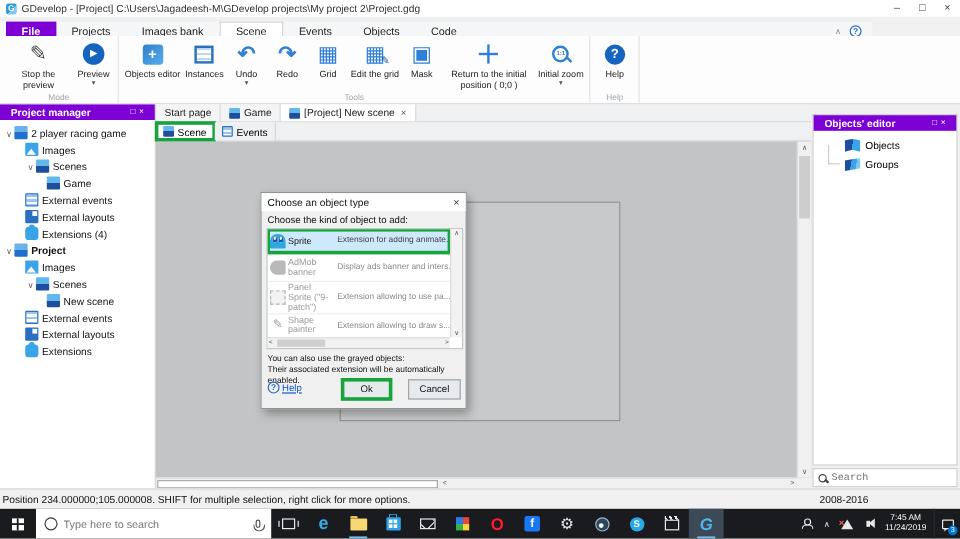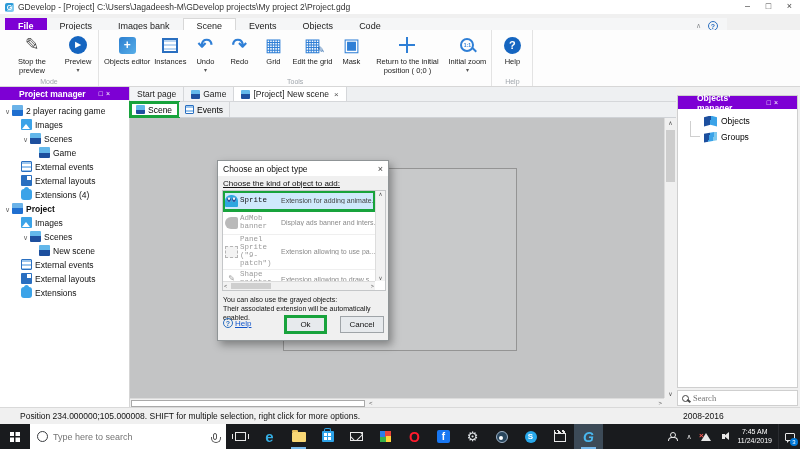--- a/index.html
+++ b/index.html
@@ -61,21 +61,21 @@
   .ic-cross::after { left:0; top:7px; width:16px; height:2px; }
   .ic-zoom { position:relative; width:14px; height:14px; border:2px solid #2f7fd6; border-radius:50%;
              font-size:5px; color:#2f7fd6; font-weight:bold; text-align:center; line-height:10px; }
   .ic-zoom::after { content:""; position:absolute; width:5px; height:2px; background:#2f7fd6;
                     right:-5px; bottom:-1px; transform:rotate(45deg); }
   .ic-helpbig { width:17px; height:17px; border-radius:50%; background:#1565c0; color:#fff;
                 font-size:11px; font-weight:bold; text-align:center; line-height:17px; }
 
   
   .panel-header { height:13px; background:#7d00d4; color:#fff; font-size:8.5px; font-weight:bold;
-                  display:flex; align-items:center; padding:0 19px; }
+                  display:flex; align-items:center; padding:0 9px; }
   .panel-header .ph-btns { margin-left:auto; display:flex; gap:3px; font-size:7px; font-weight:normal; }
 
   .leftpanel { position:absolute; left:0; top:87px; width:130px; height:320px; background:#fff;
                border-right:1px solid #d5d5d5; display:flex; flex-direction:column; }
   .tree { padding-top:2px; font-size:8.5px; color:#111; overflow:hidden; }
   .trow { display:flex; align-items:flex-end; height:14px; white-space:nowrap; }
   .trow .caret { width:9px; text-align:center; font-size:7px; color:#666; flex:0 0 9px; }
   .ti { width:11px; height:11px; flex:0 0 11px; margin-right:3px; border-radius:1px; }
   .lv0 { padding-left:3px; } .lv1 { padding-left:21px; } .lv2 { padding-left:39px; }
   .bold { font-weight:bold; }
@@ -128,37 +128,37 @@
                 border-left:1px solid #cfcfcf; border-bottom:1px solid #cfcfcf; }
   .oi-book { width:13px; height:11px; margin-right:4px; background:linear-gradient(100deg,#1d4f9e 48%,#3ba3e8 48%);
              clip-path:polygon(0 15%,50% 0,100% 15%,100% 100%,50% 85%,0 100%); }
   .oi-books { width:13px; height:11px; margin-right:4px; background:
               linear-gradient(100deg,#1d4f9e 40%,#3ba3e8 40% 70%,#7ec9ee 70%); clip-path:polygon(0 20%,100% 0,100% 80%,0 100%); }
   .search-row { position:absolute; left:677px; top:390px; width:121px; height:16px; background:#fff;
                 border:1px solid #cfcfcf; display:flex; align-items:center; padding:0 4px; gap:4px; }
   .mag { position:relative; width:7px; height:7px; border:1.5px solid #444; border-radius:50%; flex:0 0 7px; }
   .mag::after { content:""; position:absolute; width:4px; height:1.5px; background:#444; right:-3px;
                 bottom:-1px; transform:rotate(40deg); }
-  .search-row input { border:none; outline:none; flex:1; font-size:8.5px; font-family:Liberation Serif, serif;
+  .search-row input { border:none; outline:none; flex:1; font-size:8.5px; font-family:Liberation Mono, monospace;
                       color:#222; min-width:0; background:transparent; }
 
   
   .dialog { position:absolute; left:217px; top:160px; width:172px; height:181px; background:#f0f0f0;
             border:1px solid #8f9496; box-shadow:3px 4px 8px rgba(0,0,0,.35); z-index:5; }
   .dlg-title { height:15px; background:#fff; display:flex; align-items:center; padding:0 5px;
                font-size:8.5px; color:#111; }
   .dlg-title .close { margin-left:auto; font-size:9px; color:#444; }
-  .dlg-prompt { font-size:8px; padding:3px 5px 2px; color:#111;text-decoration:underline; }
+  .dlg-prompt { font-size:8px; padding:3px 5px 2px; color:#111; }
   .dlg-list { position:absolute; left:4px; top:29px; width:164px; height:101px; background:#fff;
               border:1px solid #c4c6c8; }
   .dlg-rows { position:absolute; left:0; top:0; right:10px; bottom:9px; overflow:hidden; }
   .drow { display:flex; align-items:center; border-bottom:1px solid #efefef; min-height:20px; }
   .drow.two { min-height:24px; }
   .drow .dname { flex:0 0 58px; display:flex; align-items:center; gap:2px; padding:1px 1px 1px 2px;
-                 font-size:7.5px; line-height:1.05; color:#9b9b9b;font-family:Liberation Mono, monospace; }
+                 font-size:7.5px; line-height:1.05; color:#9b9b9b; }
   .drow .ddesc { flex:1; font-size:7px; color:#8a8a8a; white-space:nowrap; overflow:hidden; padding-right:1px; }
   .drow.selected { background:#cfe9fc; }
   .drow.selected .dname { color:#111; }
   .drow.selected .ddesc { color:#444; }
   .oi { flex:0 0 13px; height:12px; position:relative; }
   .oi-sprite { background:#2da7e0; border-radius:6px 6px 1px 1px; }
   .oi-sprite::before, .oi-sprite::after { content:""; position:absolute; top:2px; width:4px; height:5px;
       background:#fff; border-radius:50%; box-shadow:inset 0 -1px 0 1px #1d4f9e; }
   .oi-sprite::before { left:2px; } .oi-sprite::after { right:2px; }
   .oi-admob { background:#b9b9b9; border-radius:6px 2px 2px 6px; }
@@ -178,21 +178,21 @@
               font-size:8px; color:#1155cc; }
   .dlg-help .txt { text-decoration:underline; }
   .dlg-btn { position:absolute; top:155px; height:17px; background:#e7eaed; border:1px solid #9fa4a8;
              font-size:8px; color:#111; display:flex; align-items:center; justify-content:center; }
   .dlg-ok { left:67px; width:41px; }
   .dlg-cancel { left:122px; width:44px; }
 
   
   .statusbar { position:absolute; left:0; top:407px; width:800px; height:17px; background:#f0f0f0;
                border-top:1px solid #d9d9d9; display:flex; align-items:center; font-size:8.5px; color:#111; }
-  .statusbar .pos { padding-left:20px; }
+  .statusbar .pos { padding-left:2px; }
   .statusbar .ver { position:absolute; left:683px; }
 
   
   .taskbar { position:absolute; left:0; top:424px; width:800px; height:25px; background:#191b1e;
              display:flex; align-items:center; color:#fff; }
   .tb-start { width:30px; height:25px; display:flex; align-items:center; justify-content:center; }
   .win-logo { width:10px; height:10px; background:
       linear-gradient(#191b1e,#191b1e) 50% 0/1.5px 100% no-repeat,
       linear-gradient(#191b1e,#191b1e) 0 50%/100% 1.5px no-repeat, #fff; }
   .tb-search { width:196px; height:25px; background:#fff; display:flex; align-items:center; gap:5px;
@@ -483,21 +483,21 @@
     </div>
     <div class="hscroll">
       <span class="thumb"></span>
       <span class="arr left">&lt;</span>
       <span class="arr right">&gt;</span>
     </div>
   </div>
 
   <div class="rightpanel">
     <div class="panel-header">
-      <span>Objects' manager</span>
+      <span>Objects' editor</span>
       <span class="ph-btns">
         <span>□</span>
         <span>×</span>
       </span>
     </div>
     <div class="obj-tree">
       <div class="orow">
         <span class="oi-book"></span>
         <span>Objects</span>
       </div>

